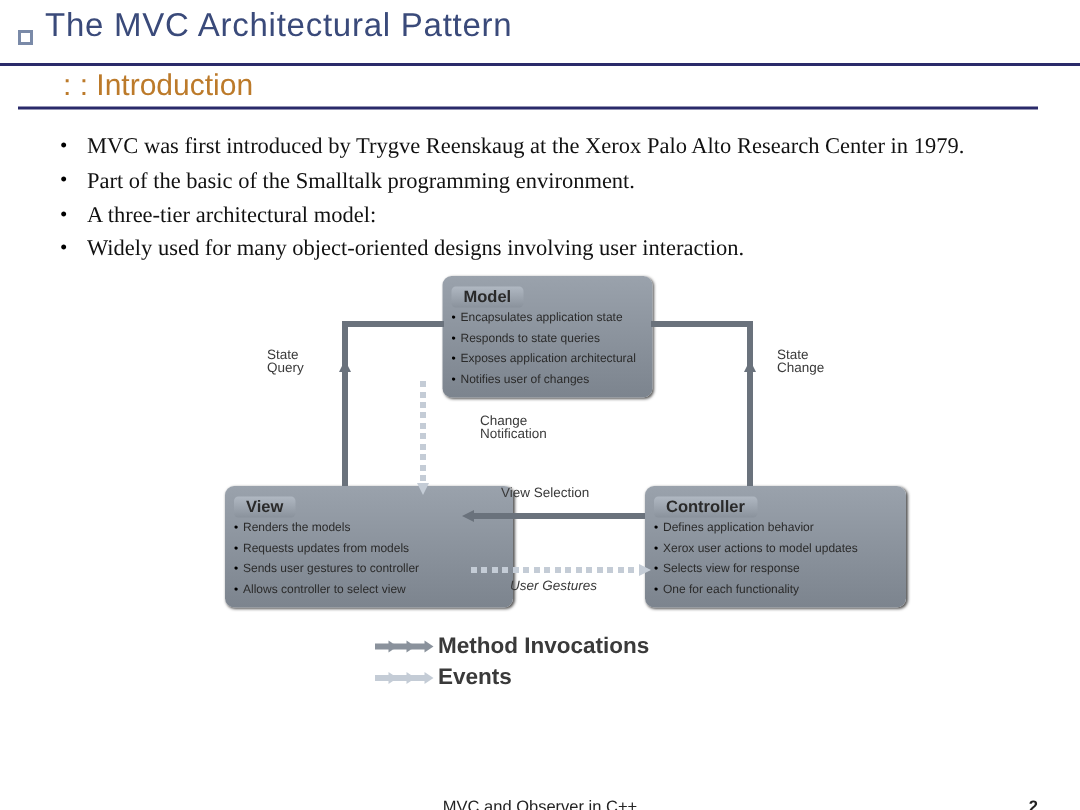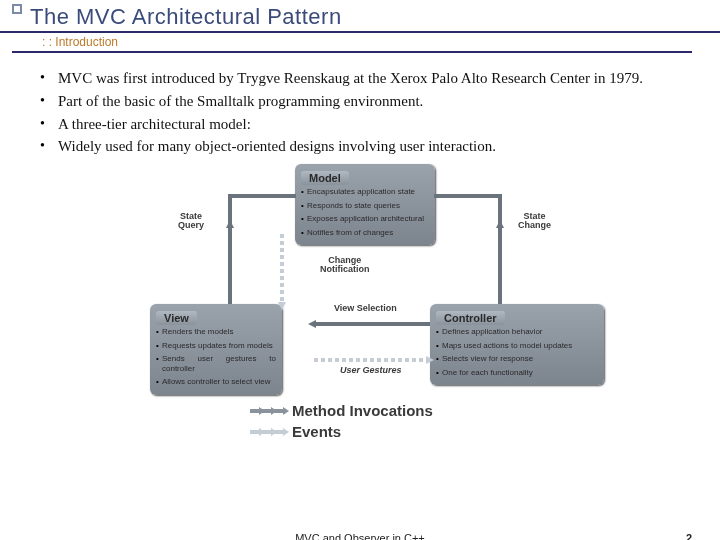--- a/index.html
+++ b/index.html
@@ -6,38 +6,38 @@
   body {
     width: 720px;
     height: 540px;
     background: #ffffff;
     font-family: Arial, "Helvetica Neue", sans-serif;
     position: relative;
     overflow: hidden;
   }
   .title-bar {
     display: flex;
-    align-items: flex-start;
-    padding: 4px 0 1px 12px;
+    align-items: flex-end;
+    padding: 4px 0 12px 12px;
     border-bottom: 2px solid #2a2a6a;
   }
   .title-square {
     width: 10px;
     height: 10px;
     border: 2px solid #7a8aa8;
     background: #ffffff;
     margin-right: 8px;
   }
   .title-text {
     font-size: 22px;
     color: #3a4a7a;
     letter-spacing: 0.5px;
   }
   .subtitle {
-    font-size: 12px;
+    font-size: 20px;
     color: #bc7a2a;
     padding: 2px 0 2px 30px;
     border-bottom: 2px solid #2a2a6a;
     width: 680px;
     margin-left: 12px;
   }
   .content {
     padding: 16px 40px 0 40px;
     font-family: "Times New Roman", serif;
     font-size: 15px;
@@ -91,28 +91,28 @@
     padding-left: 6px;
     position: relative;
   }
   .box li::before {
     content: "•";
     position: absolute;
     left: 0;
     font-size: 8px;
   }
   .model { left: 165px; top: 0; width: 140px; }
-  .view { left: 20px; top: 140px; width: 132px; }
+  .view { left: 20px; top: 140px; width: 192px; }
   .controller { left: 300px; top: 140px; width: 174px; }
   .lbl {
     position: absolute;
     font-size: 9px;
-    font-weight: bold;
+    font-weight: normal;
     color: #3a3a3a;
-    text-align: center;
+    text-align: left;
     line-height: 1.05;
   }
   .arrow-solid {
     position: absolute;
     background: #6a727c;
   }
   .arrow-head {
     position: absolute;
     width: 0; height: 0;
     border-style: solid;
@@ -174,39 +174,39 @@
   </ul>
 
   <div class="diagram">
 
     <div class="box model">
       <span class="box-header">Model</span>
       <ul>
         <li>Encapsulates application state</li>
         <li>Responds to state queries</li>
         <li>Exposes application architectural</li>
-        <li>Notifies from of changes</li>
+        <li>Notifies user of changes</li>
       </ul>
     </div>
 
     <div class="box view">
       <span class="box-header">View</span>
       <ul>
         <li>Renders the models</li>
         <li>Requests updates from models</li>
         <li>Sends user gestures to controller</li>
         <li>Allows controller to select view</li>
       </ul>
     </div>
 
     <div class="box controller">
       <span class="box-header">Controller</span>
       <ul>
         <li>Defines application behavior</li>
-        <li>Maps used actions to model updates</li>
+        <li>Xerox user actions to model updates</li>
         <li>Selects view for response</li>
         <li>One for each functionality</li>
       </ul>
     </div>
 
     <div class="arrow-solid" style="left:98px; top:62px; width:4px; height:78px;"></div>
     <div class="arrow-head head-up" style="left:96px; top:56px;"></div>
     <div class="arrow-solid" style="left:98px; top:30px; width:68px; height:4px;"></div>
     <div class="arrow-solid" style="left:98px; top:30px; width:4px; height:32px;"></div>
     <div class="lbl" style="left:48px; top:48px;">State<br>Query</div>

